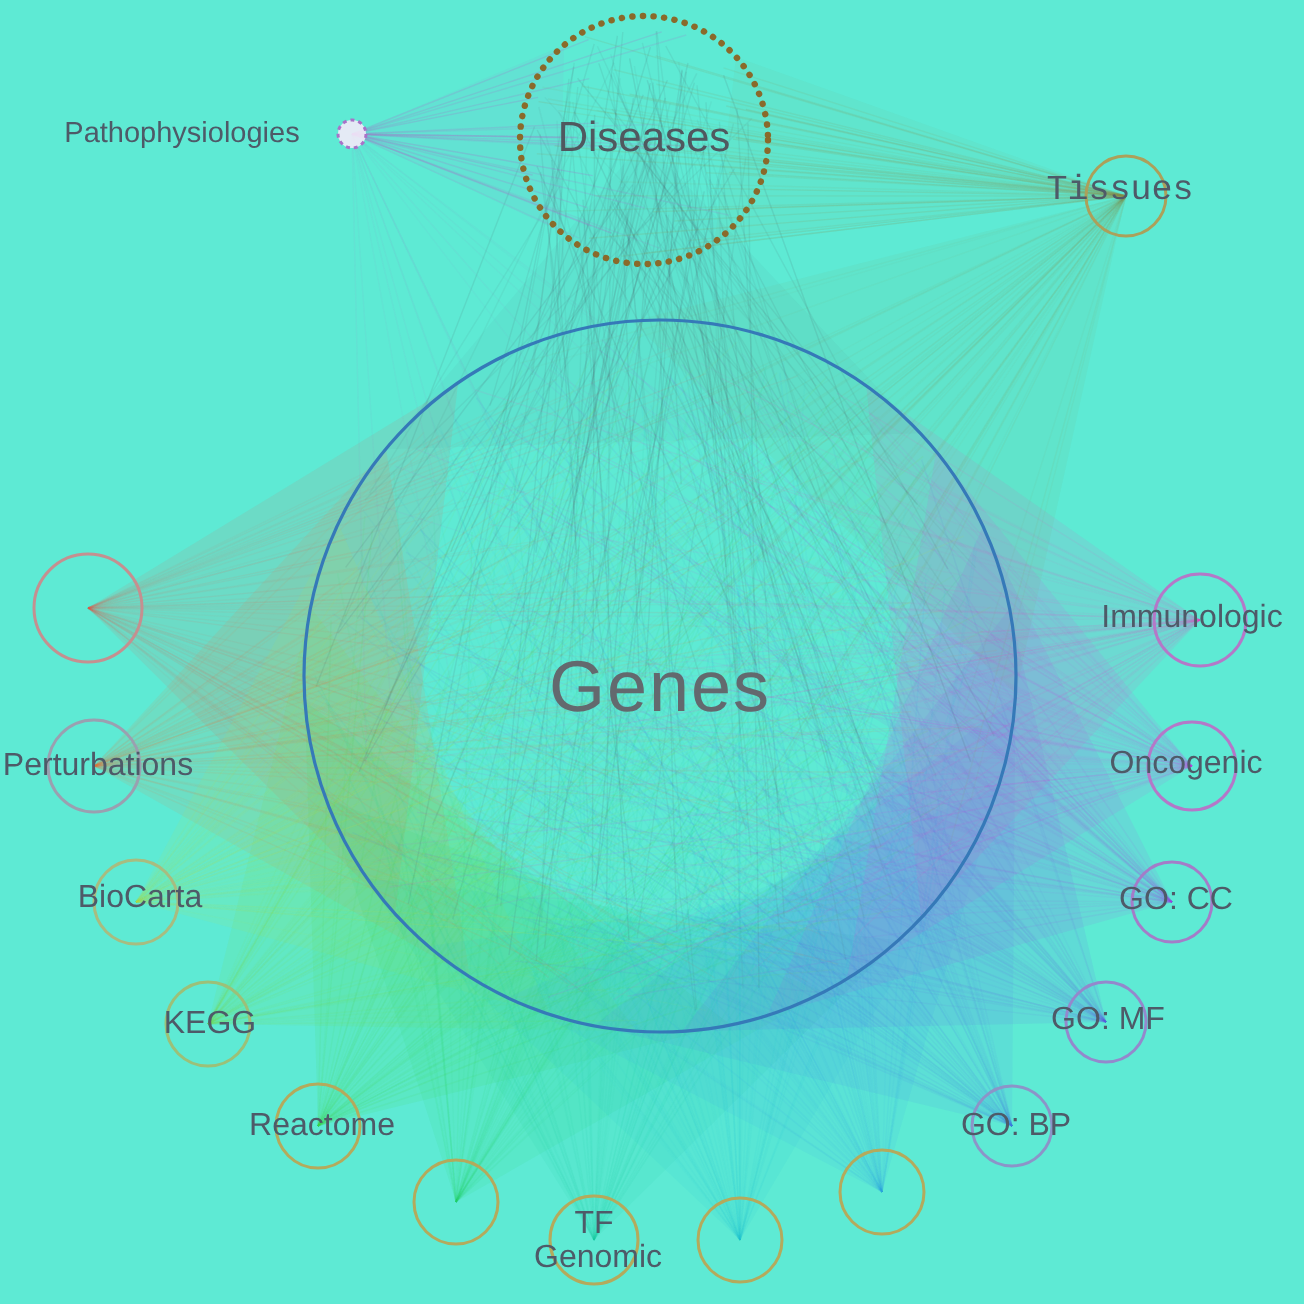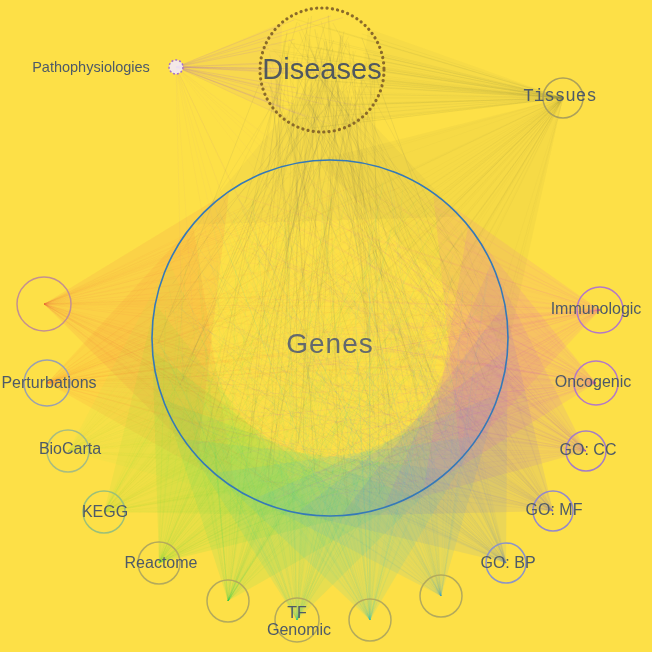--- a/index.html
+++ b/index.html
@@ -1,23 +1,23 @@
 <!DOCTYPE html>
 <html><head>
 <meta charset="utf-8">
 <style>
   html,body{margin:0;padding:0;background:#ffffff;}
-  .stage{position:relative;width:652px;height:652px;overflow:hidden;background:#fde047;
+  .stage{position:relative;width:652px;height:652px;overflow:hidden;background:#5eead4;
          font-family:"Liberation Sans",sans-serif;}
   .stage svg{position:absolute;left:0;top:0;}
   .lbl{position:absolute;transform:translate(-50%,-50%);text-align:center;
        color:#4e5a68;font-size:16px;line-height:1.08;pointer-events:none;}
   .nowrap{white-space:nowrap;}
-  .lbl-genes{font-size:28px;color:#63696e;letter-spacing:1px;}
-  .lbl-diseases{font-size:29px;color:#50585f;text-align:right;}
+  .lbl-genes{font-size:36px;color:#63696e;letter-spacing:1px;}
+  .lbl-diseases{font-size:21px;color:#50585f;text-align:right;}
   .lbl-tissues{font-size:17.5px;font-family:Liberation Mono, monospace;}
   .lbl-patho{font-size:14.5px;}
 </style>
 </head>
 <body>
 
 <div class="stage">
   <svg id="net-svg" width="652" height="652" viewBox="0 0 652 652">
       <g>
         <polygon points="44,304 229.1,191.3 197.6,456.9" fill="#ef5a4a" fill-opacity="0.1"></polygon>

